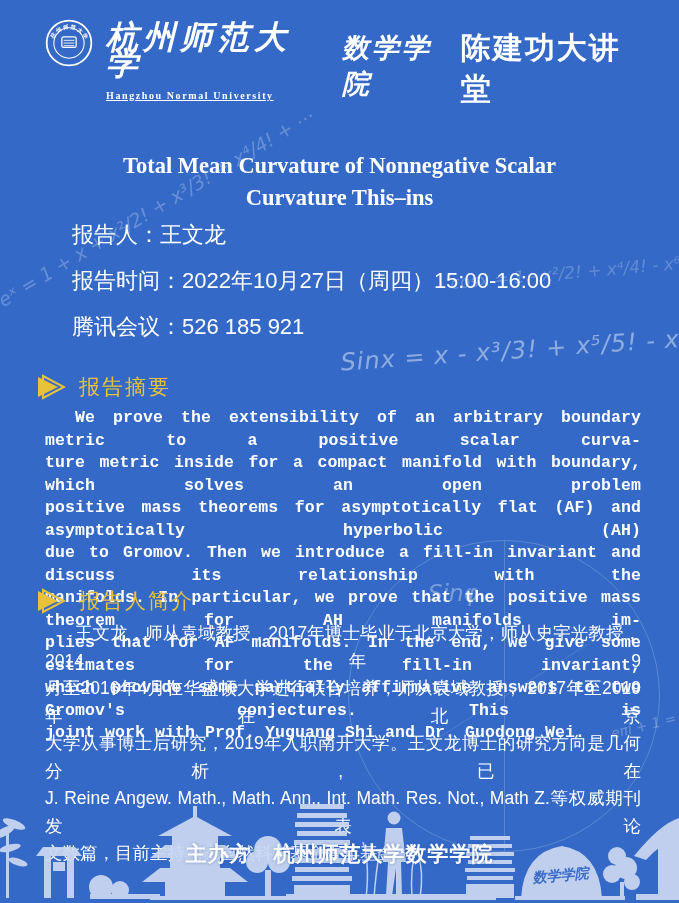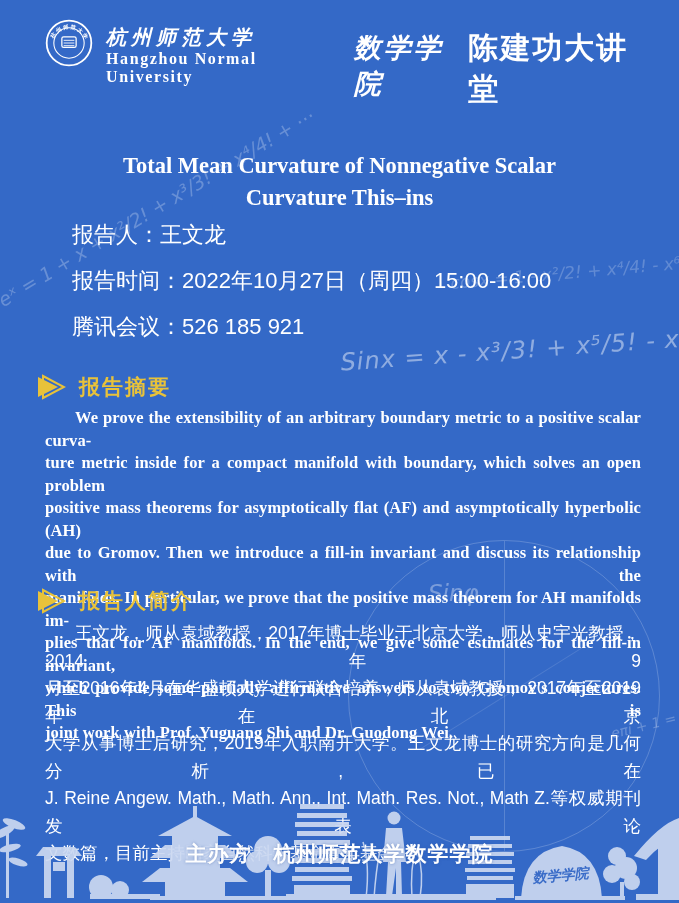--- a/index.html
+++ b/index.html
@@ -17,39 +17,39 @@
   .wm-circle{position:absolute; left:348px; top:540px; width:310px; height:310px;
       border:1px solid rgba(255,255,255,.20); border-radius:50%;}
   .wm-circle-vline{position:absolute; left:50%; top:0; width:1px; height:100%; background:rgba(255,255,255,.18);}
   .wm-circle-rline{position:absolute; left:18%; top:50%; width:64%; height:1px; background:rgba(255,255,255,.12); transform:rotate(-32deg);}
   .wm-sinphi{left:428px; top:580px; font-size:23px; opacity:.35;}
   .wm-euler{left:610px; top:716px; font-size:14px; opacity:.25; transform:rotate(-14deg);}
   
   .header{position:absolute; top:18px; left:44px; right:28px; display:flex; align-items:flex-start;}
   .logo{width:50px; height:50px; flex:0 0 auto;}
   .uni{margin-left:12px; padding-top:6px;}
-  .uni-cn{font-size:20px; font-weight:bold; font-style:italic; letter-spacing:5px; line-height:26px;}
-  .uni-en{font-family:"Liberation Serif", serif; font-weight:bold; font-size:16px; letter-spacing:1.6px; margin-top:0;}
+  .uni-cn{font-size:32px; font-weight:bold; font-style:italic; letter-spacing:5px; line-height:26px;}
+  .uni-en{font-family:"Liberation Serif", serif; font-weight:bold; font-size:10px; letter-spacing:1.6px; margin-top:14px;text-decoration:underline;}
   .school-cn{margin-left:16px; padding-top:12px; font-size:27px; font-weight:bold; font-style:italic; letter-spacing:3px;}
   .series{margin-left:auto; padding-top:10px; font-family:"Liberation Serif", serif;
       font-weight:bold; font-size:30px; letter-spacing:2px;}
   
   .title{position:absolute; top:126px; left:0; right:0; text-align:center;
       font-family:"Liberation Serif", serif; font-weight:bold; font-size:22.5px; line-height:32px;margin-top:24px;}
   
   .info{position:absolute; top:221px; left:72px; font-size:22px; font-weight:500;}
   .info-line{line-height:28px; margin-bottom:18px;}
   
   .section{position:absolute; left:36px; right:38px;}
   .sec-abstract{top:374px;}
   .sec-bio{top:588px;}
   .sec-head{display:flex; align-items:center; height:26px;}
   .arrow-icon{width:30px; height:26px; flex:0 0 auto;}
-  .sec-title{margin-left:13px; color:#E8C23A; font-size:21px; font-weight:bold; letter-spacing:2px;}
-  .abstract-text{margin:7px 0 0 9px; font-family:Liberation Serif, serif; font-weight:bold;
+  .sec-title{margin-left:13px; color:#E8C23A; font-size:21px; font-weight:normal; letter-spacing:2px;}
+  .abstract-text{margin:7px 0 0 9px; font-family:Liberation Mono, monospace; font-weight:bold;
       font-size:16.5px; line-height:22.5px; letter-spacing:.1px;}
   .bio-text{margin:6px 0 0 9px; font-size:17.5px; line-height:27.5px;}
   .jl{text-align:justify; text-align-last:justify;}
   .jl-first{text-indent:30px;}
   .jl-last{text-align:left; text-align-last:left;}
   
   .footer{position:absolute; left:0; right:0; bottom:0; height:113px;}
   .footer-svg{position:absolute; left:0; bottom:0;}
   .host-text{position:absolute; left:0; right:0; top:50px; text-align:center;
       font-size:21px; font-weight:bold; letter-spacing:1px; text-shadow:0 0 3px rgba(40,80,160,.5);}

